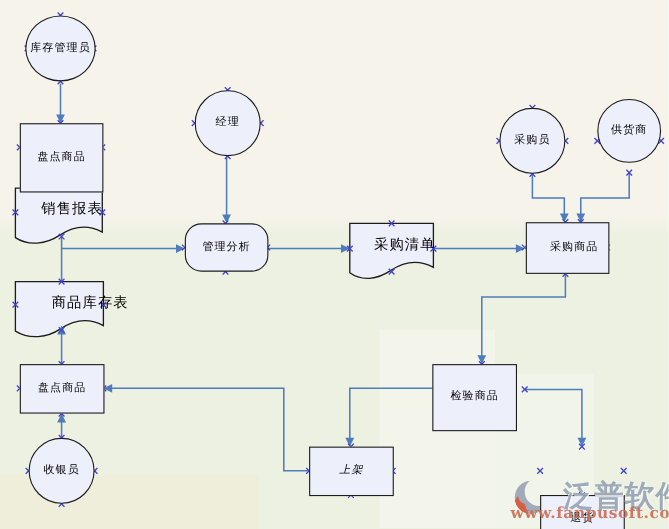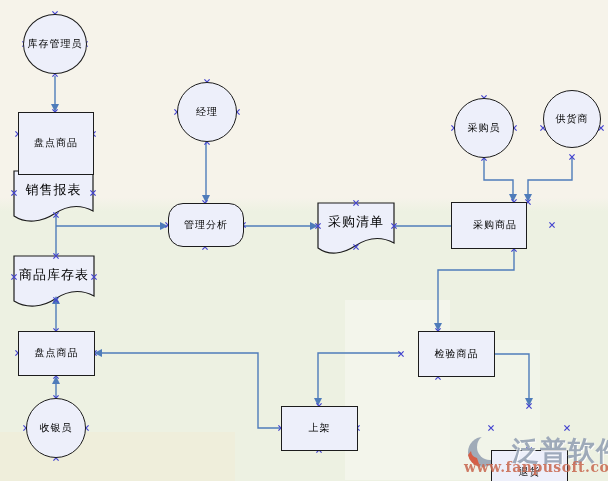--- a/index.html
+++ b/index.html
@@ -14,21 +14,21 @@
     position:absolute;box-sizing:border-box;
     background:var(--node_fill,#edeffa);
     border:1px solid var(--node_border,#1c1c1c);
     display:flex;align-items:center;justify-content:center;
     color:var(--label_color,#000);font-size:10px;letter-spacing:1px;
     text-align:center;line-height:1.25;
   }
   .circle{border-radius:50%;}
   .doclabel{
     position:absolute;display:flex;align-items:center;justify-content:center;
-    color:var(--label_color,#000);font-size:13px;letter-spacing:1px;text-align:center;
+    color:var(--label_color,#000);font-size:13px;letter-spacing:1px;text-align:center;padding-left:12px;
   }
   .conn{fill:none;stroke:var(--connector,#4f7cba);stroke-width:1.4;}
   .arr{fill:var(--connector,#4f7cba);stroke:none;}
   .xm-sym{stroke:var(--handle,#4343cf);stroke-width:1.2;fill:none;}
   .docshape{fill:var(--node_fill,#edeffa);stroke:var(--node_border,#1c1c1c);stroke-width:1.2;}
   .brand-text{
     position:absolute;left:489px;top:433px;width:110px;
     font-size:27px;font-weight:bold;color:var(--brand_text,#98a4b6);
     text-shadow:1px 1px 0 rgba(255,255,255,.9);letter-spacing:1px;opacity:.92;
     white-space:nowrap;
@@ -190,37 +190,37 @@
 
   <div class="node" style="left:18px;top:112px;width:76px;height:63px;">
     <span>盘点商品</span>
   </div>
   <div class="node" style="left:18px;top:331px;width:77px;height:45px;">
     <span>盘点商品</span>
   </div>
   <div class="node" style="left:168px;top:203px;width:76px;height:44px;border-radius:15px;">
     <span>管理分析</span>
   </div>
-  <div class="node" style="left:451px;top:202px;width:76px;height:47px;padding-left:12px;">
+  <div class="node" style="left:478px;top:202px;width:76px;height:47px;padding-left:12px;">
     <span>采购商品</span>
   </div>
-  <div class="node" style="left:418px;top:331px;width:77px;height:46px;">
+  <div class="node" style="left:393px;top:331px;width:77px;height:61px;">
     <span>检验商品</span>
   </div>
-  <div class="node" style="left:281px;top:406px;width:77px;height:45px;">
+  <div class="node" style="left:281px;top:406px;width:77px;height:45px;font-style:italic;">
     <span>上架</span>
   </div>
   <div class="node" style="left:491px;top:406px;width:77px;height:45px;margin-top:44px;">
     <span>退货</span>
   </div>
 
   <div class="doclabel" style="left:14px;top:173px;width:79px;height:34px;">
     <span>销售报表</span>
   </div>
-  <div class="doclabel" style="left:14px;top:258px;width:80px;height:34px;">
+  <div class="doclabel" style="left:30px;top:258px;width:80px;height:34px;">
     <span>商品库存表</span>
   </div>
   <div class="doclabel" style="left:318px;top:205px;width:76px;height:34px;align-items:center;">
     <span>采购清单</span>
   </div>
 
   <div class="brand-text">泛普软件</div>
   <div class="brand-url">www.fanpusoft.com</div>
 </div>
 

